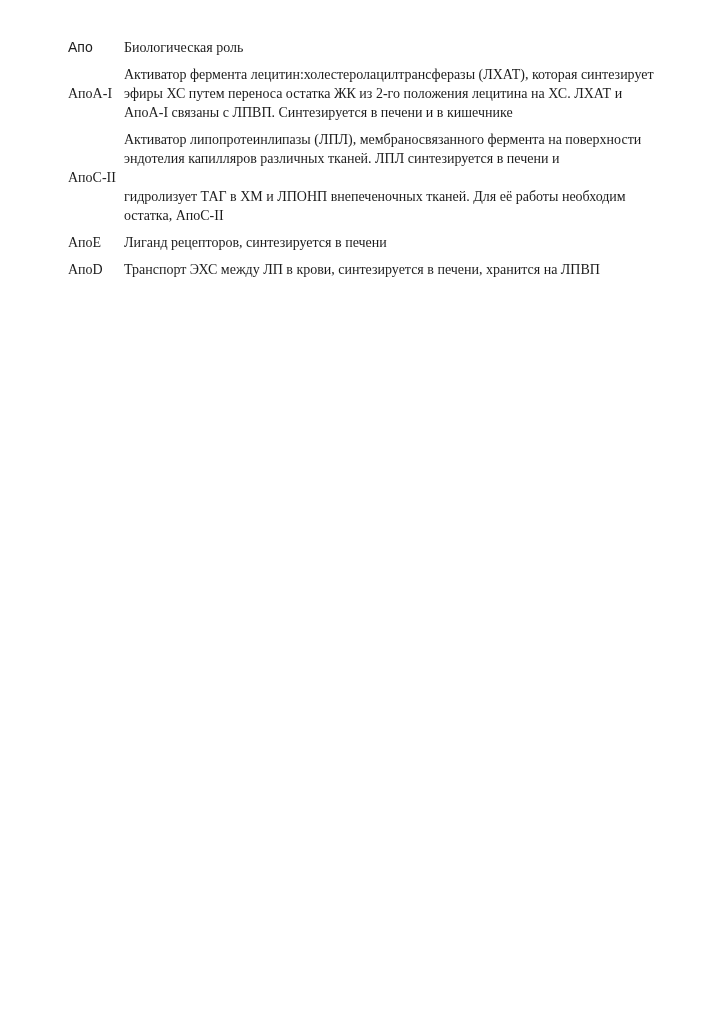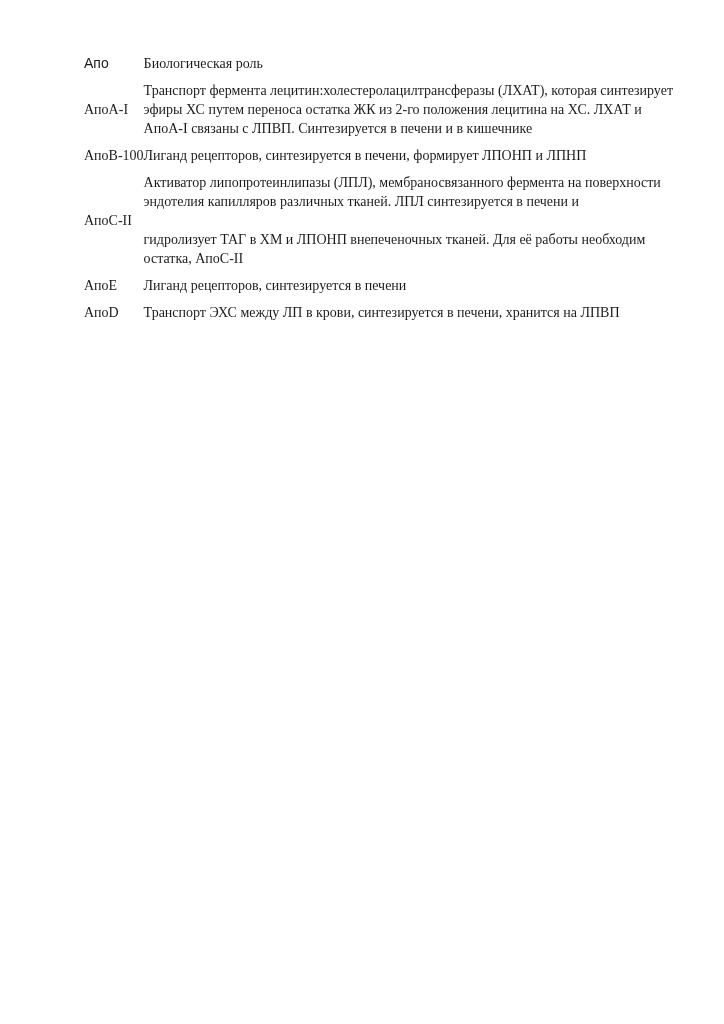--- a/index.html
+++ b/index.html
@@ -16,21 +16,21 @@
     padding: 30px 0 0 68px;
     overflow: hidden;
     font-family: "Liberation Serif", serif;
     font-size: 14px;
     line-height: 19px;
     color: #1c1c1c;
   }
   table.apo-table {
     border-collapse: separate;
     border-spacing: 0 8px;
-    margin: 16px;
+    margin: 0;
     padding: 0;
   }
   table.apo-table td {
     padding: 0;
     vertical-align: middle;
     font-size: 14px;
     line-height: 19px;
   }
   td.col-apo {
     width: 56px;
@@ -62,36 +62,28 @@
 
       <tr>
         <td class="col-apo sans">Апо</td>
         <td class="col-role">Биологическая роль</td>
       </tr>
 
       <tr>
         <td class="col-apo">АпоА-I</td>
         <td class="col-role">
           <div class="role-para">
-            <div class="role-line">Транспорт фермента лецитин:холестеролацилтрансферазы (ЛХАТ), которая синтезирует</div>
+            <div class="role-line">Активатор фермента лецитин:холестеролацилтрансферазы (ЛХАТ), которая синтезирует</div>
             <div class="role-line">эфиры ХС путем переноса остатка ЖК из 2-го положения лецитина на ХС. ЛХАТ и</div>
             <div class="role-line">АпоА-I связаны с ЛПВП. Синтезируется в печени и в кишечнике</div>
           </div>
         </td>
       </tr>
 
 
-      <tr>
-        <td class="col-apo">АпоВ-100</td>
-        <td class="col-role">
-          <div class="role-para">
-            <div class="role-line">Лиганд рецепторов, синтезируется в печени, формирует ЛПОНП и ЛПНП</div>
-          </div>
-        </td>
-      </tr>
 
       <tr>
         <td class="col-apo">АпоС-II</td>
         <td class="col-role">
           <div class="role-para">
             <div class="role-line">Активатор липопротеинлипазы (ЛПЛ), мембраносвязанного фермента на поверхности</div>
             <div class="role-line">эндотелия капилляров различных тканей. ЛПЛ синтезируется в печени и</div>
           </div>
           <div class="role-para">
             <div class="role-line">гидролизует ТАГ в ХМ и ЛПОНП внепеченочных тканей. Для её работы необходим</div>

